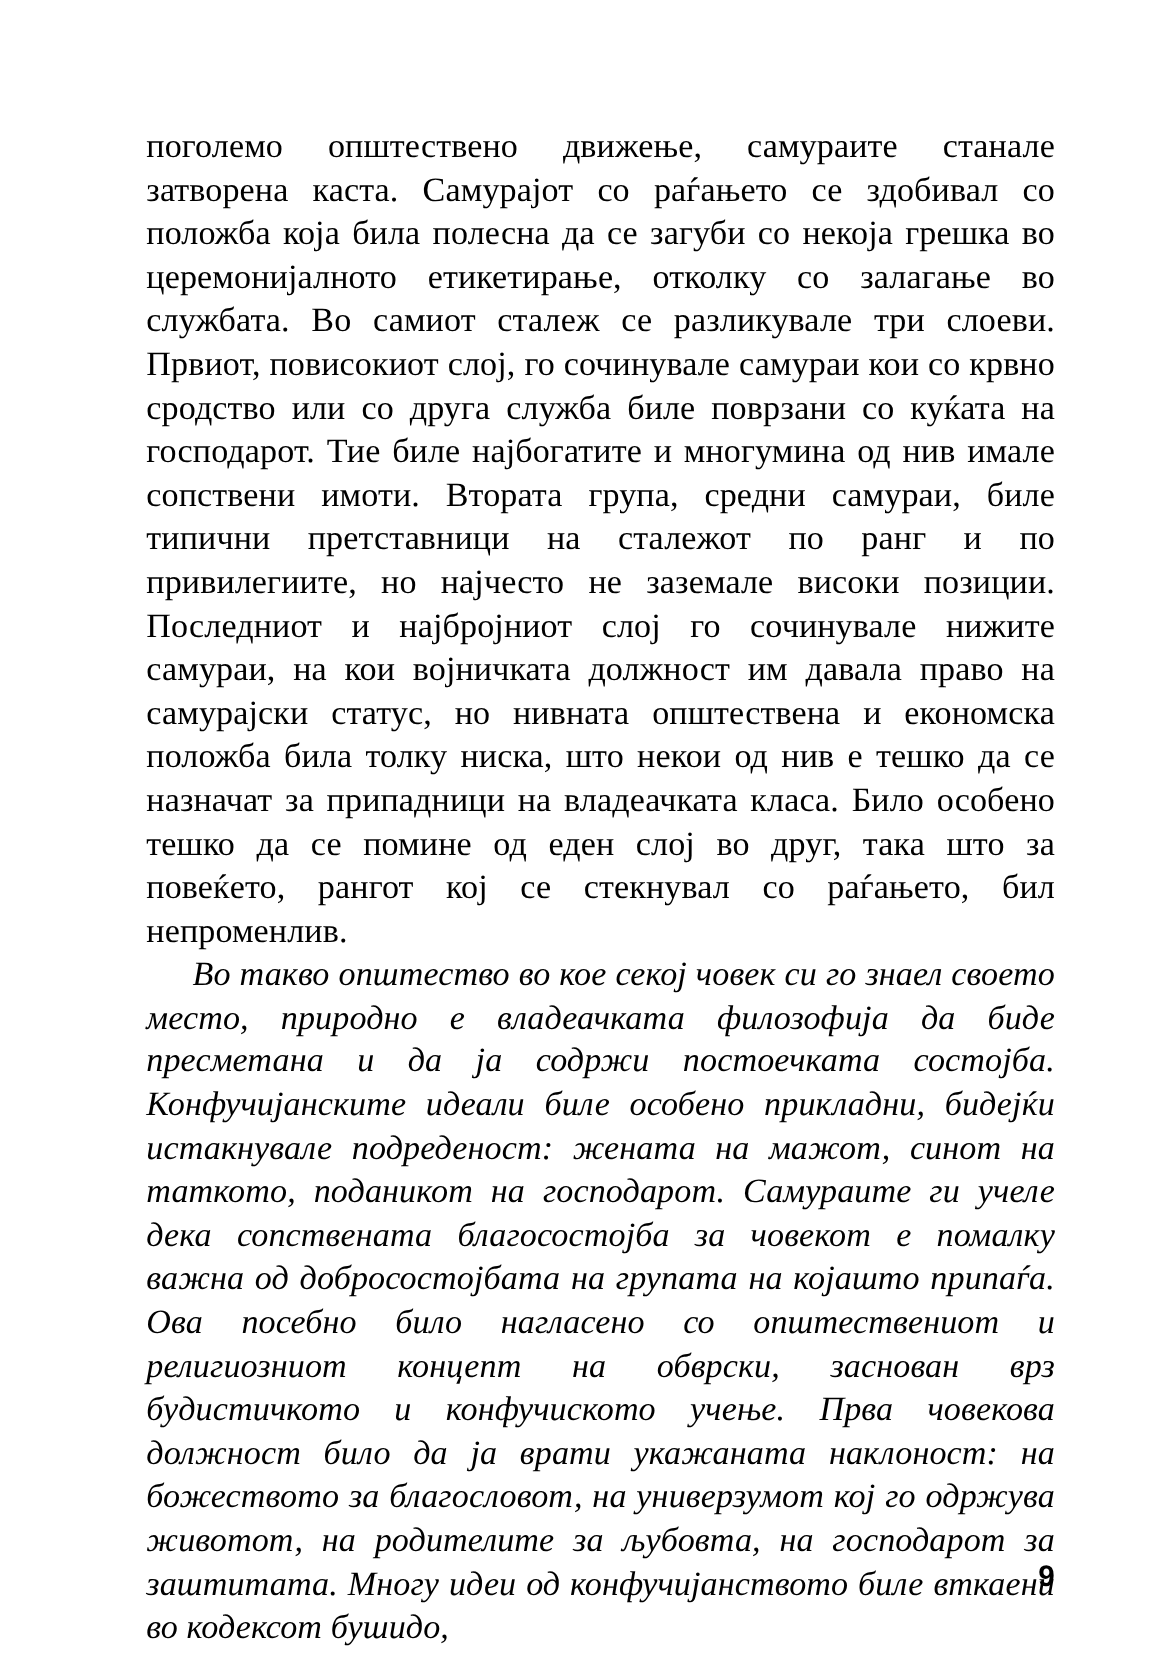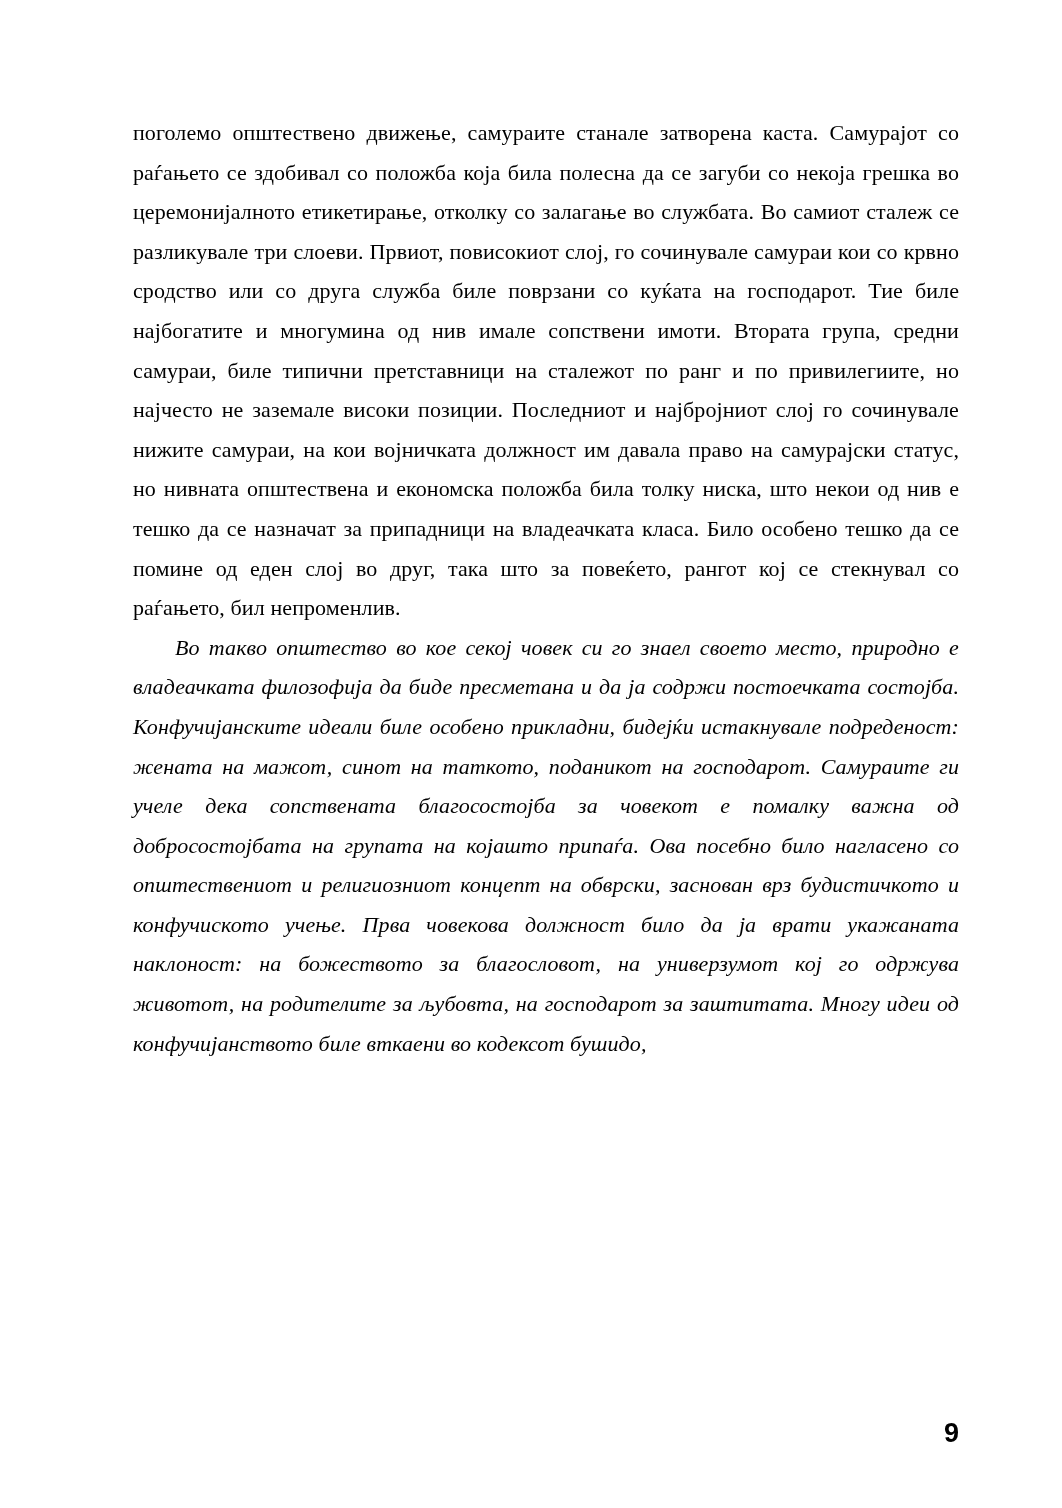--- a/index.html
+++ b/index.html
@@ -20,21 +20,21 @@
     box-sizing: border-box;
   }
   .text-column {
     position: absolute;
     left: 133px;
     top: 113px;
     width: 826px;
   }
   .body-paragraph {
     margin: 0;
-    font-size: 22px;
+    font-size: 31px;
     line-height: 39.6px;
     text-align: justify;
     text-justify: inter-word;
     letter-spacing: 0.1px;
     word-spacing: 0px;
     hyphens: none;
     -webkit-hyphens: none;
   }
   .body-paragraph.first {
     text-indent: 0;

